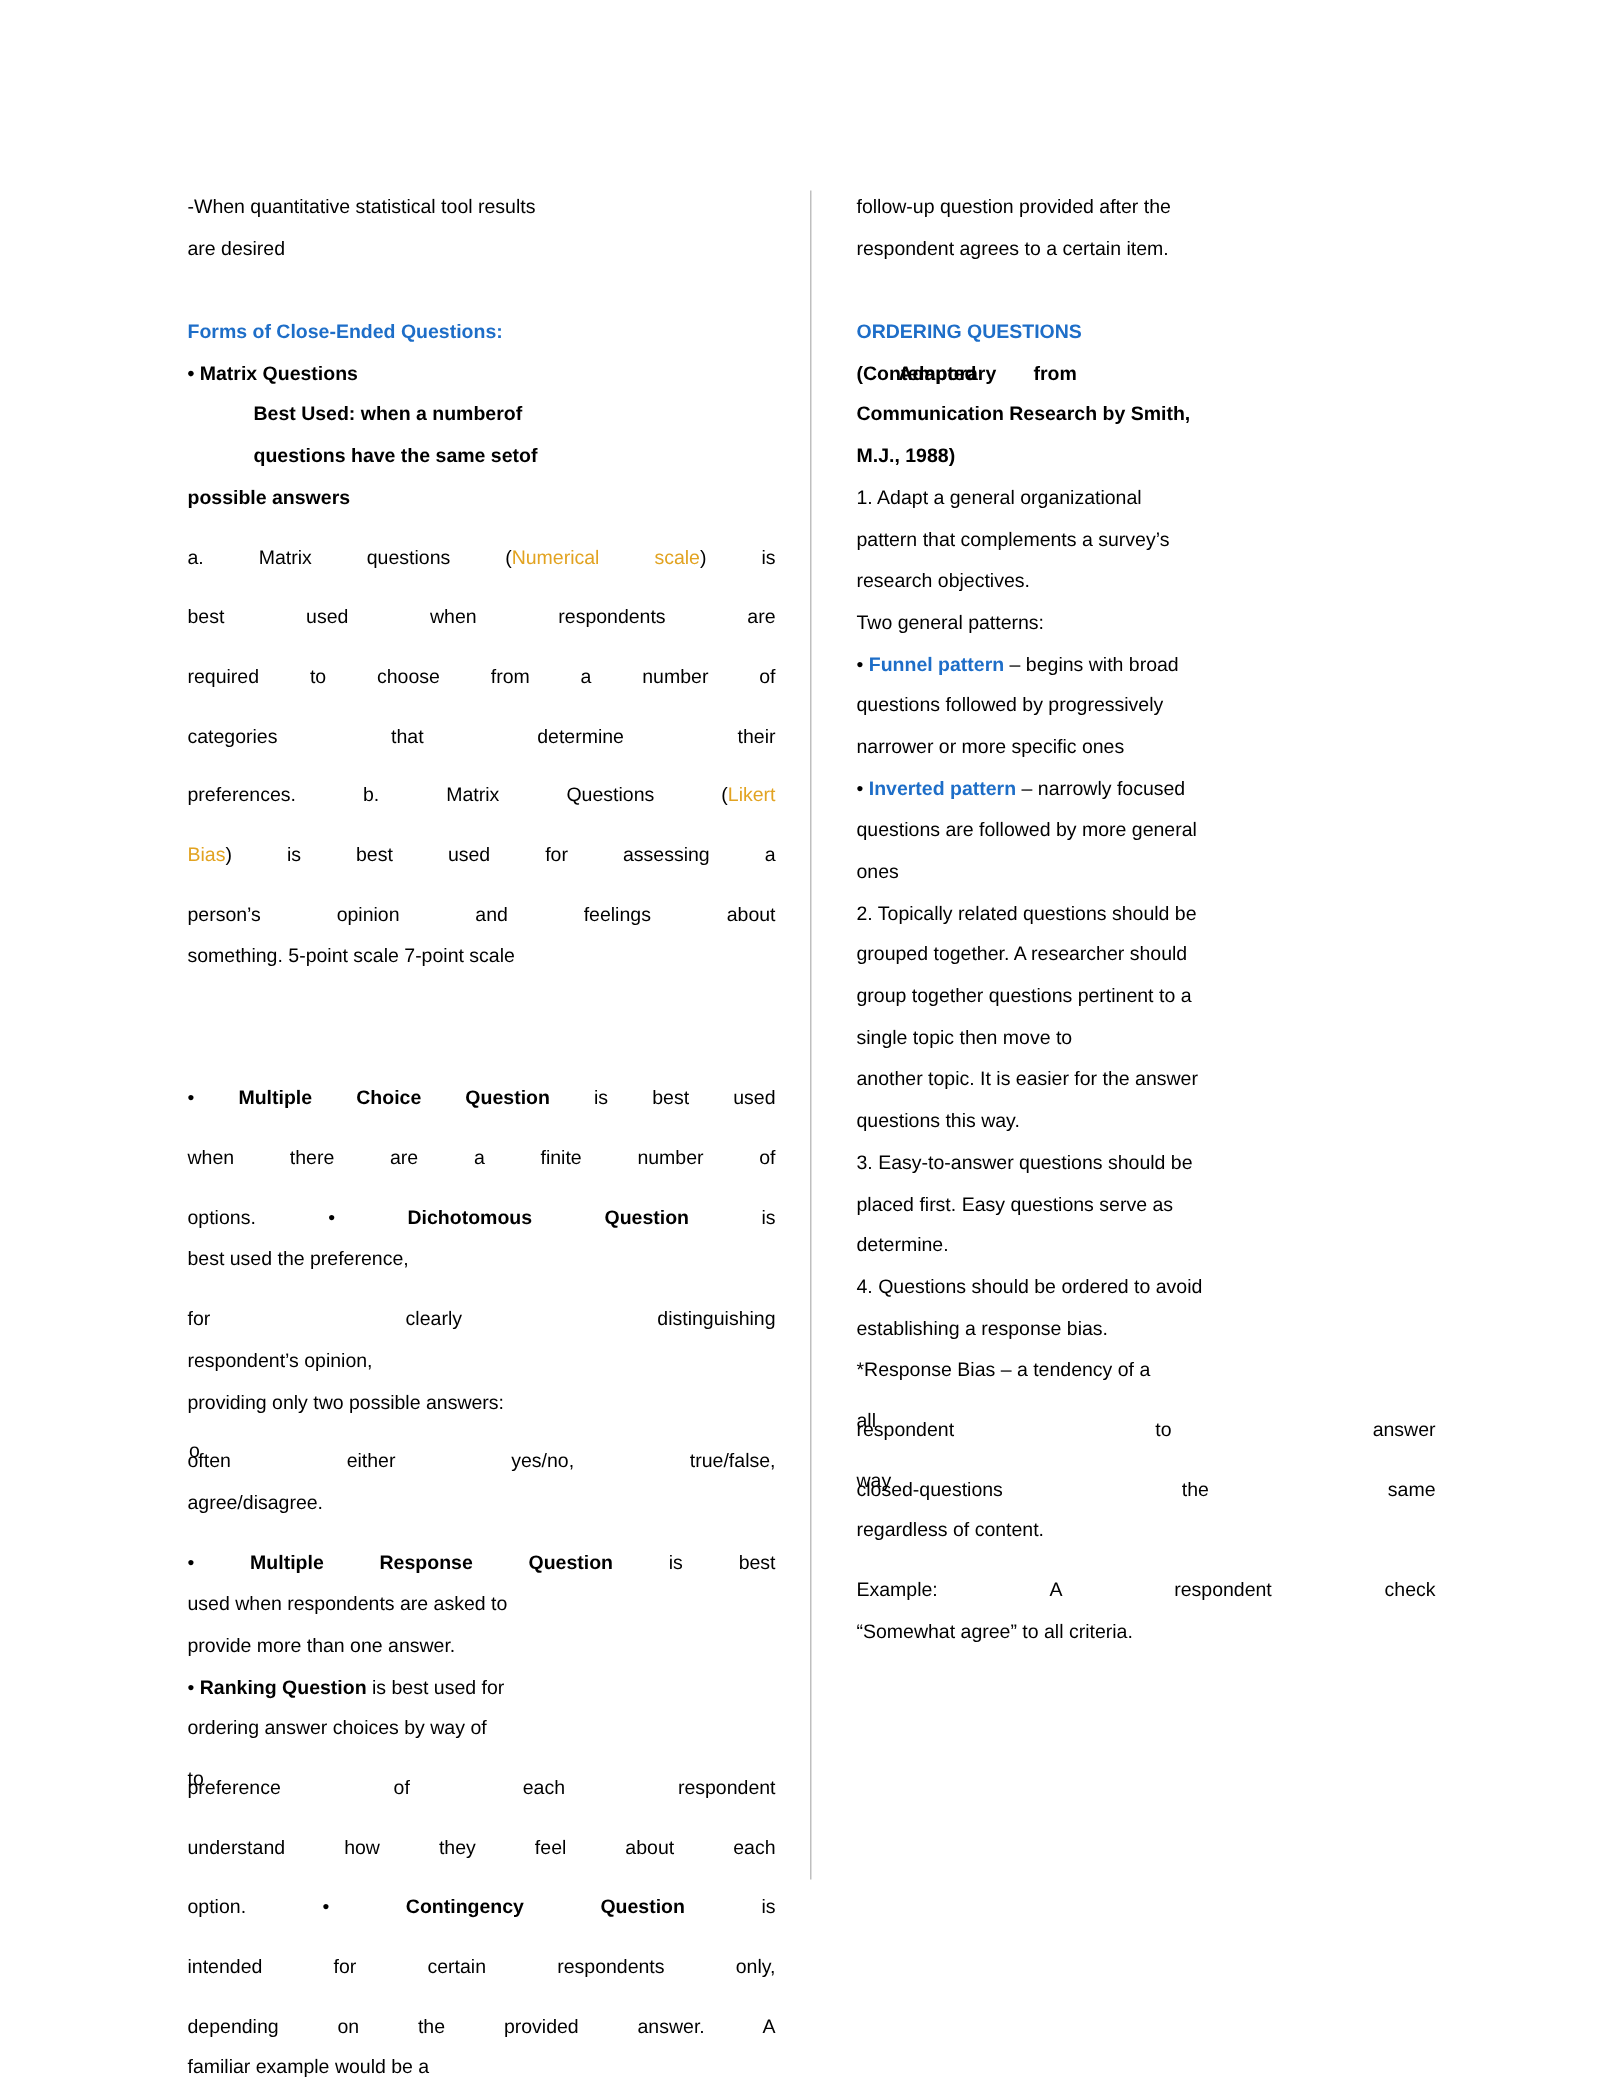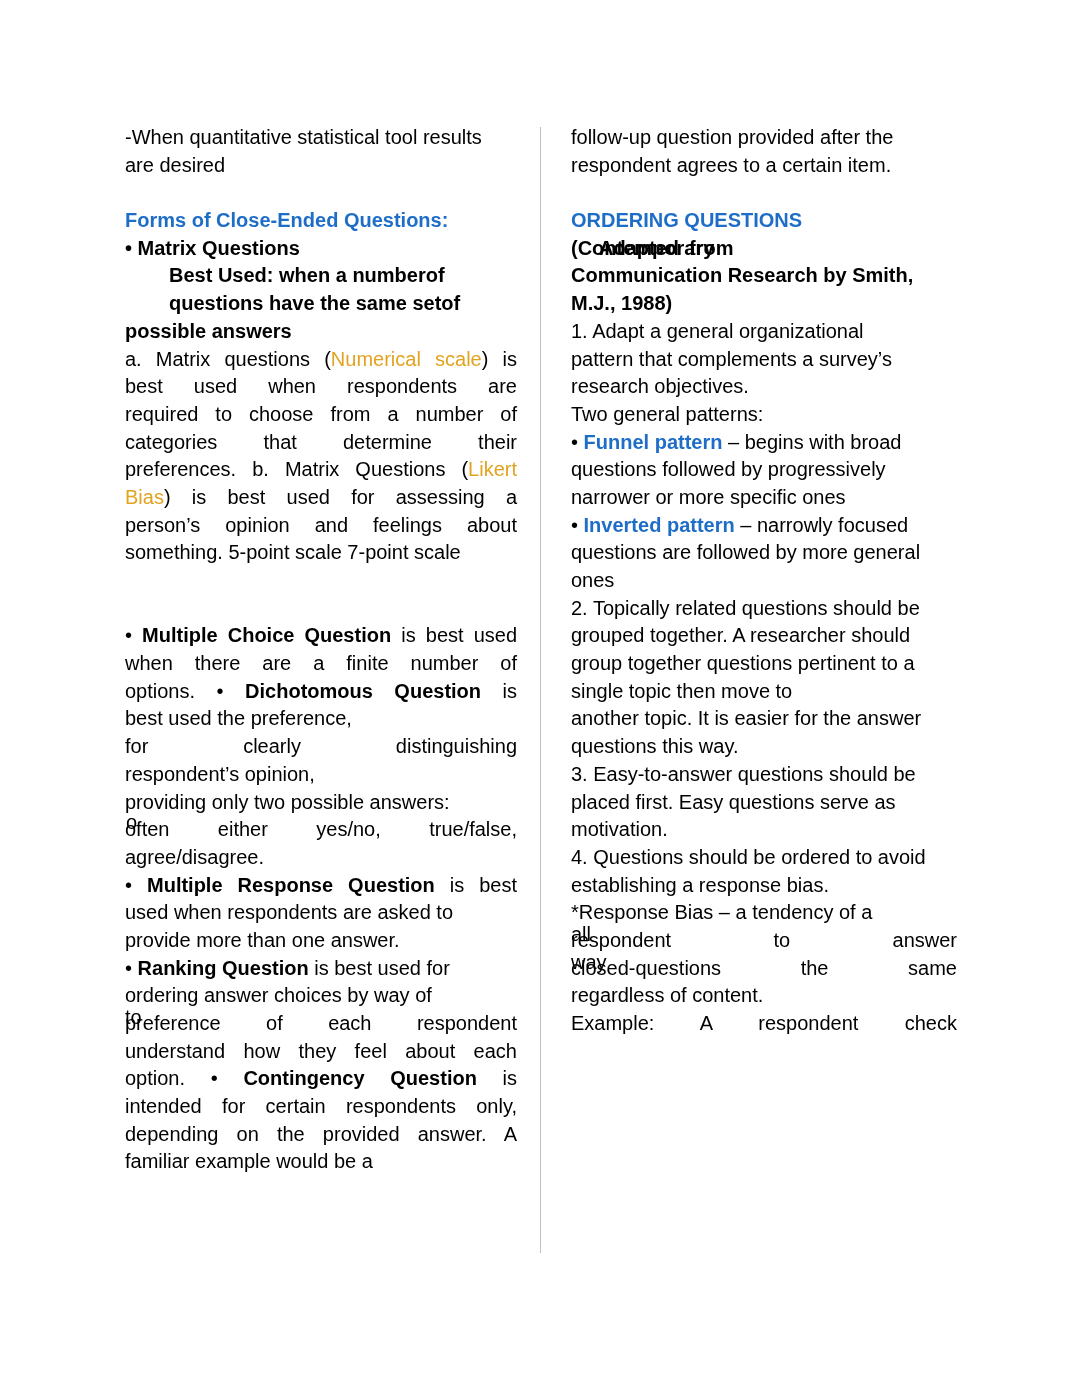--- a/index.html
+++ b/index.html
@@ -1,27 +1,27 @@
 <!DOCTYPE html>
 <html style="--blue: #1e6ec8; --orange: #e2a321; --divider: #bfbfbf;"><head>
 <meta charset="utf-8">
 <style>
   html,body{margin:0;padding:0;}
   body{width:1080px;height:1398px;background:#ffffff;}
   .page{
     position:relative;width:1080px;height:1398px;background:#ffffff;
-    font-family:"Liberation Sans",sans-serif;font-size:20px;color:#000;
+    font-family:"Liberation Sans",sans-serif;font-size:13px;color:#000;
     overflow:hidden;
   }
   .col{position:absolute;top:124px;}
   #col-left{left:125px;width:392px;}
   #col-right{left:571px;width:386px;}
   .divider{position:absolute;left:540px;top:127px;width:1px;height:1126px;background:var(--divider,#bfbfbf);}
   .line{position:relative;height:27.7px;line-height:27.7px;}
-  .line.jl{text-align:justify;text-align-last:justify;}
+  .line.jl{text-align:justify;text-align-last:justify;margin-top:12px;}
   .line.sb{display:flex;margin-left:44px;}
   .seg{white-space:pre-wrap;}
   .seg.b{font-weight:bold;}
   .seg.bl{font-weight:bold;color:var(--blue,#1e6ec8);}
   .seg.or{color:var(--orange,#e2a321);}
   .overlay{position:absolute;white-space:pre;}
   .overlay.b{font-weight:bold;}
 </style>
 </head>
 <body>
@@ -93,22 +93,23 @@
       <div class="line"><span class="seg">questions are followed by more general</span></div>
       <div class="line"><span class="seg">ones</span></div>
       <div class="line"><span class="seg">2. Topically related questions should be</span></div>
       <div class="line"><span class="seg">grouped together. A researcher should</span></div>
       <div class="line"><span class="seg">group together questions pertinent to a</span></div>
       <div class="line"><span class="seg">single topic then move to</span></div>
       <div class="line"><span class="seg">another topic. It is easier for the answer</span></div>
       <div class="line"><span class="seg">questions this way.</span></div>
       <div class="line"><span class="seg">3. Easy-to-answer questions should be</span></div>
       <div class="line"><span class="seg">placed first. Easy questions serve as</span></div>
-      <div class="line"><span class="seg">motivation.</span></div>
+      <div class="line"><span class="seg">determine.</span></div>
       <div class="line"><span class="seg">4. Questions should be ordered to avoid</span></div>
       <div class="line"><span class="seg">establishing a response bias.</span></div>
       <div class="line"><span class="seg">*Response Bias – a tendency of a</span></div>
       <div class="line jl"><span class="seg">respondent to answer</span><span class="overlay" style="left: 0px; top: -6px;">all</span></div>
       <div class="line jl"><span class="seg">closed-questions the same</span><span class="overlay" style="left: 0px; top: -6px;">way</span></div>
       <div class="line"><span class="seg">regardless of content.</span></div>
       <div class="line jl"><span class="seg">Example: A respondent check</span></div>
+      <div class="line"><span class="seg">“Somewhat agree” to all criteria.</span></div>
     </div>
 </div>
 
 </body></html>

